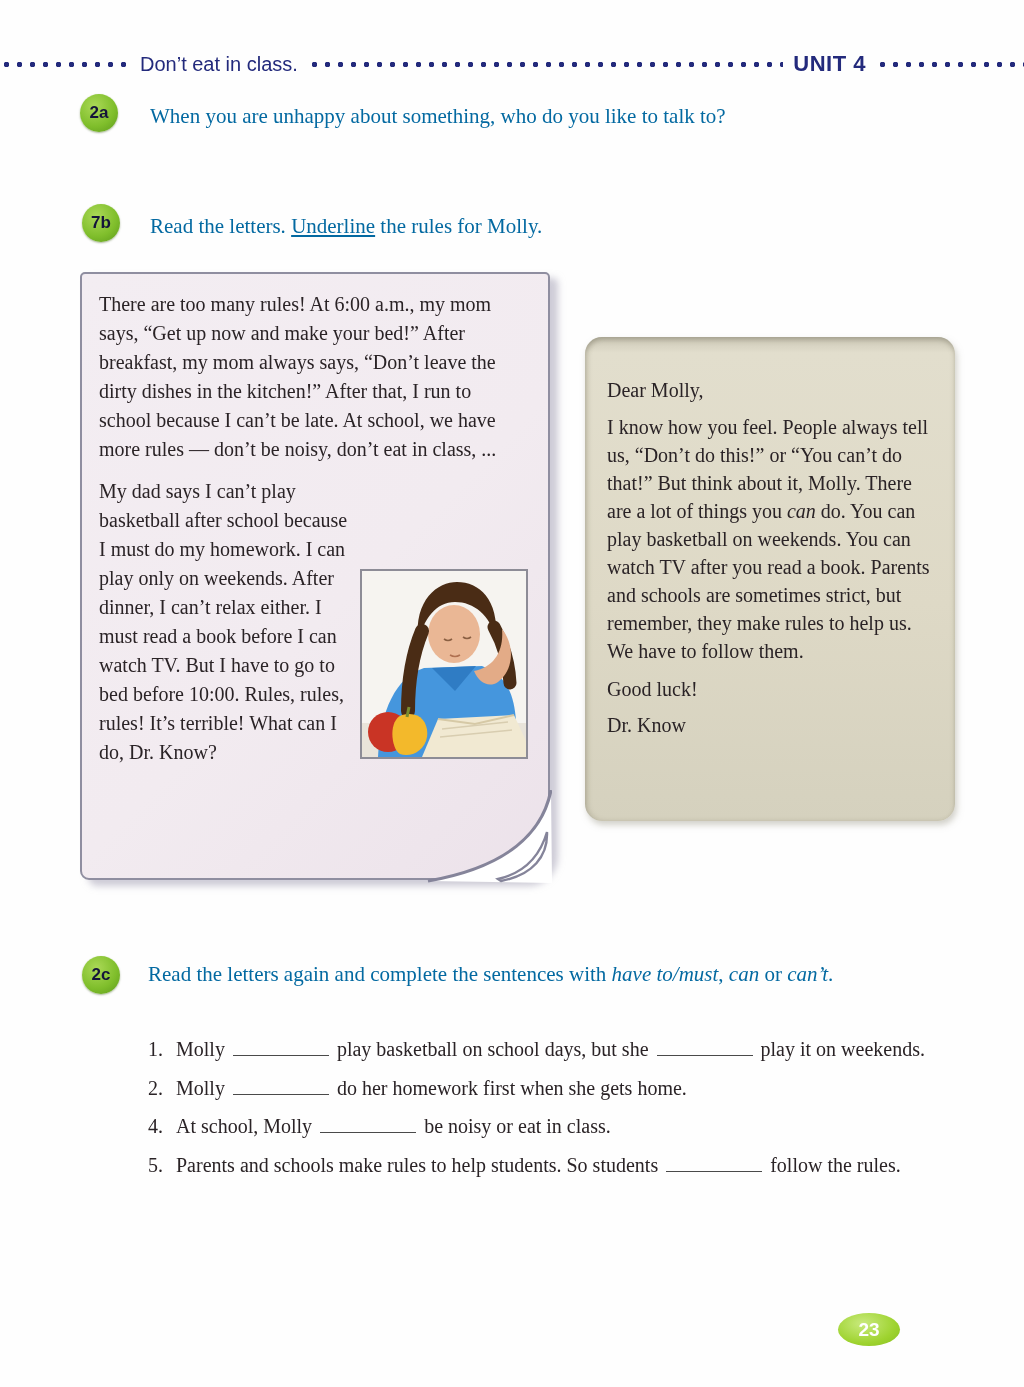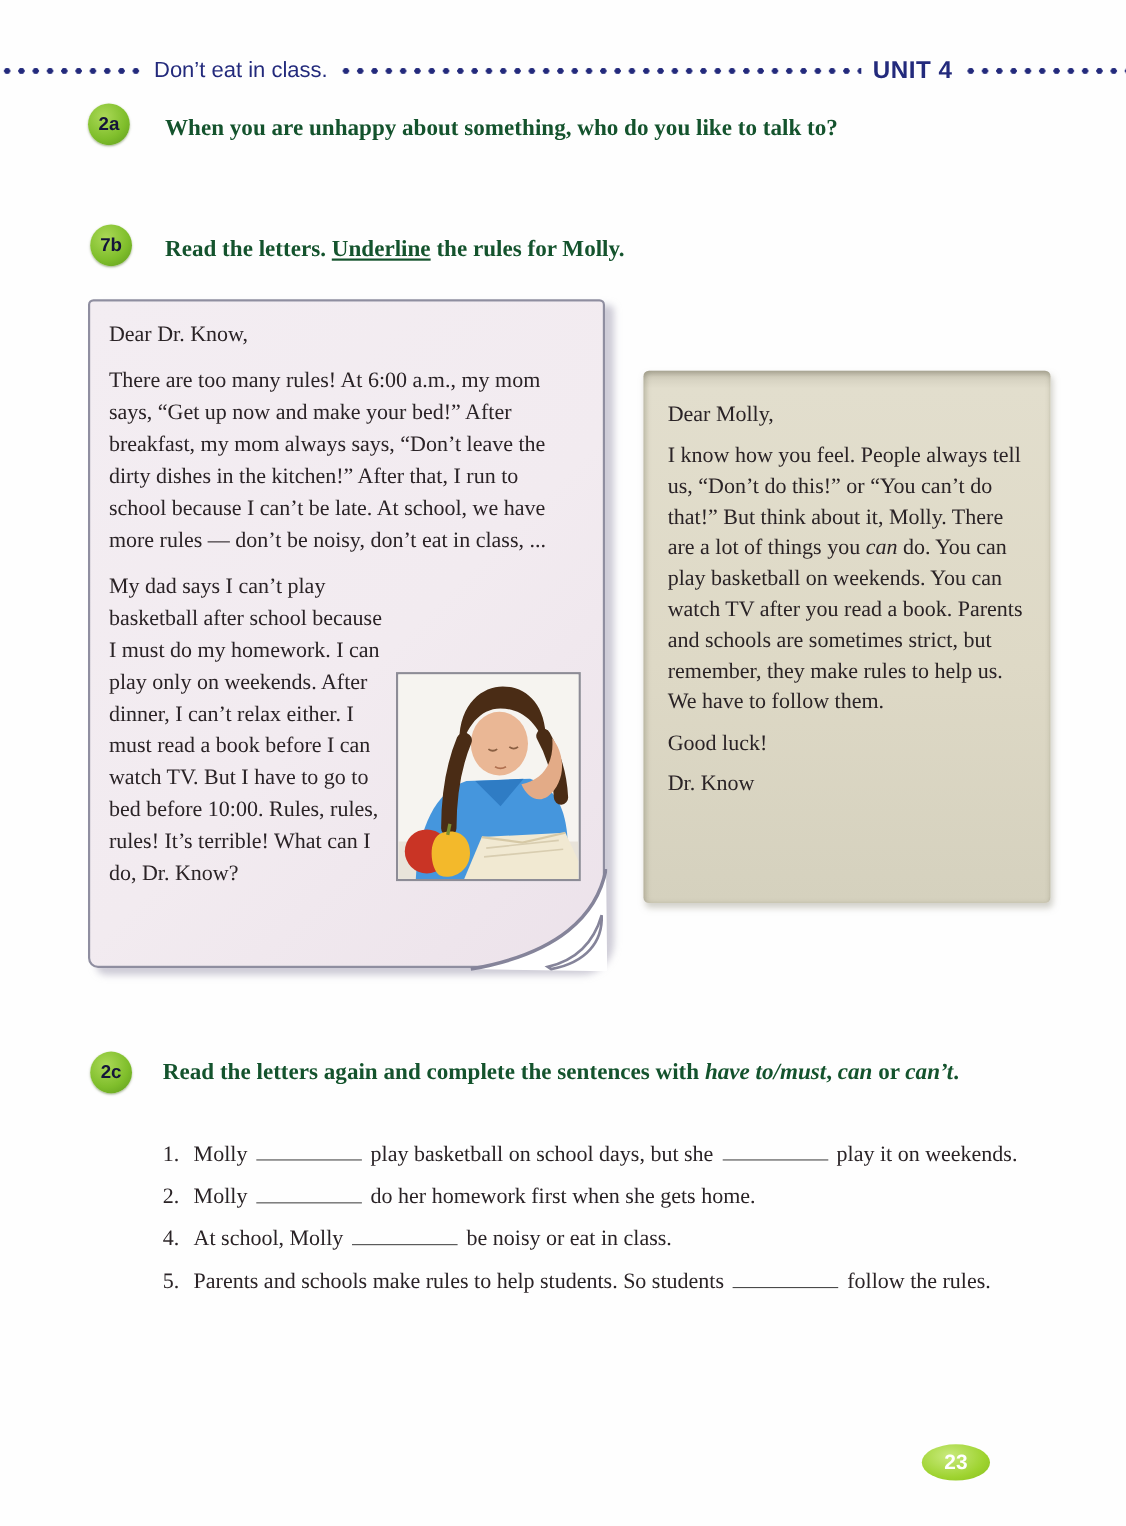--- a/index.html
+++ b/index.html
@@ -27,21 +27,21 @@
   .unit-label{font-family:"Liberation Sans",sans-serif;font-size:22px;font-weight:bold;color:var(--navy);
               letter-spacing:.5px;white-space:nowrap;}
 
   
   .badge{
     position:absolute;width:38px;height:38px;border-radius:50%;
     background:radial-gradient(circle at 38% 32%, #abd957, var(--badge-green) 58%, #5f9c1d 96%);
     color:#14143a;font-family:"Liberation Sans",sans-serif;font-weight:bold;font-size:17px;
     line-height:38px;text-align:center;box-shadow:0 1px 2px rgba(60,90,20,.45);
   }
-  .act-title{position:absolute;margin:0;font-size:21px;font-weight:bold;color:#14532d;line-height:32px;}
+  .act-title{position:absolute;margin:0;font-size:21px;font-weight:normal;color:#0369a1;line-height:32px;}
   .badge-2a{left:80px;top:94px;}
   .title-2a{left:150px;top:100px;width:800px;}
   .badge-2b{left:82px;top:204px;}
   .title-2b{left:150px;top:210px;width:700px;}
   .badge-2c{left:82px;top:956px;}
   .title-2c{left:148px;top:958px;width:740px;}
   .underline{text-decoration:underline;}
   .italic{font-style:italic;}
 
   
@@ -59,23 +59,23 @@
   .photo{
     float:right;width:168px;height:190px;box-sizing:border-box;margin:92px 0 6px 10px;
     border:2px solid #8d8c96;background:#f6f4f0;overflow:hidden;
   }
   .curl{position:absolute;right:-4px;bottom:-7px;z-index:3;}
 
   
   .letter2{
     position:absolute;left:585px;top:337px;width:370px;height:484px;box-sizing:border-box;
     background:linear-gradient(180deg,#ccc8b7 0px,#e2decd 16px,var(--letter2-paper) 55%,#d5d1be 100%);
-    border-radius:5px;
+    border-radius:17px;
     box-shadow:inset 0 3px 5px rgba(110,105,85,.35), inset 3px 0 5px rgba(110,105,85,.18), 2px 4px 6px rgba(168,166,152,.5);
-    padding:26px 22px 0 22px;font-size:20px;line-height:28px;
+    padding:39px 22px 0 22px;font-size:20px;line-height:28px;
   }
   .letter2 p{margin:0;}
   .letter2 .salutation{margin-bottom:9px;}
   .letter2 .closing{margin-top:10px;}
   .letter2 .signature{margin-top:8px;}
 
   
   .sentences{
     position:absolute;left:148px;top:1030px;width:842px;margin:0;padding:0;list-style:none;
     font-size:20px;line-height:38.5px;
@@ -108,21 +108,20 @@
     <span class="dots dots-right"></span>
   </header>
 
   <span class="badge badge-2a">2a</span>
   <h2 class="act-title title-2a">When you are unhappy about something, who do you like to talk to?</h2>
 
   <span class="badge badge-2b">7b</span>
   <h2 class="act-title title-2b"><span>Read the letters. </span><span class="underline">Underline</span><span> the rules for Molly.</span></h2>
 
   <article class="letter1">
-    <p class="salutation">Dear Dr. Know,</p>
     <p class="para1">There are too many rules! At 6:00 a.m., my mom says, “Get up now and make your bed!” After breakfast, my mom always says, “Don’t leave the dirty dishes in the kitchen!” After that, I run to school because I can’t be late. At school, we have more rules — don’t be noisy, don’t eat in class, ...</p>
     <figure class="photo" style="margin-top:92px;margin-right:0;">
       <svg viewBox="0 0 164 186" width="164" height="186" aria-hidden="true">
         <rect width="164" height="186" fill="#f6f4f0"></rect>
         <rect x="0" y="152" width="164" height="34" fill="#e9e4da"></rect>
 
         <path d="M16,186 C18,140 34,106 62,97 L120,95 C144,104 152,122 154,150 L154,186 Z" fill="#4596dd"></path>
         <path d="M70,97 L93,120 L114,95 Z" fill="#2f7cc4"></path>
 
         <ellipse cx="92" cy="63" rx="26" ry="29" fill="#eab795"></ellipse>

